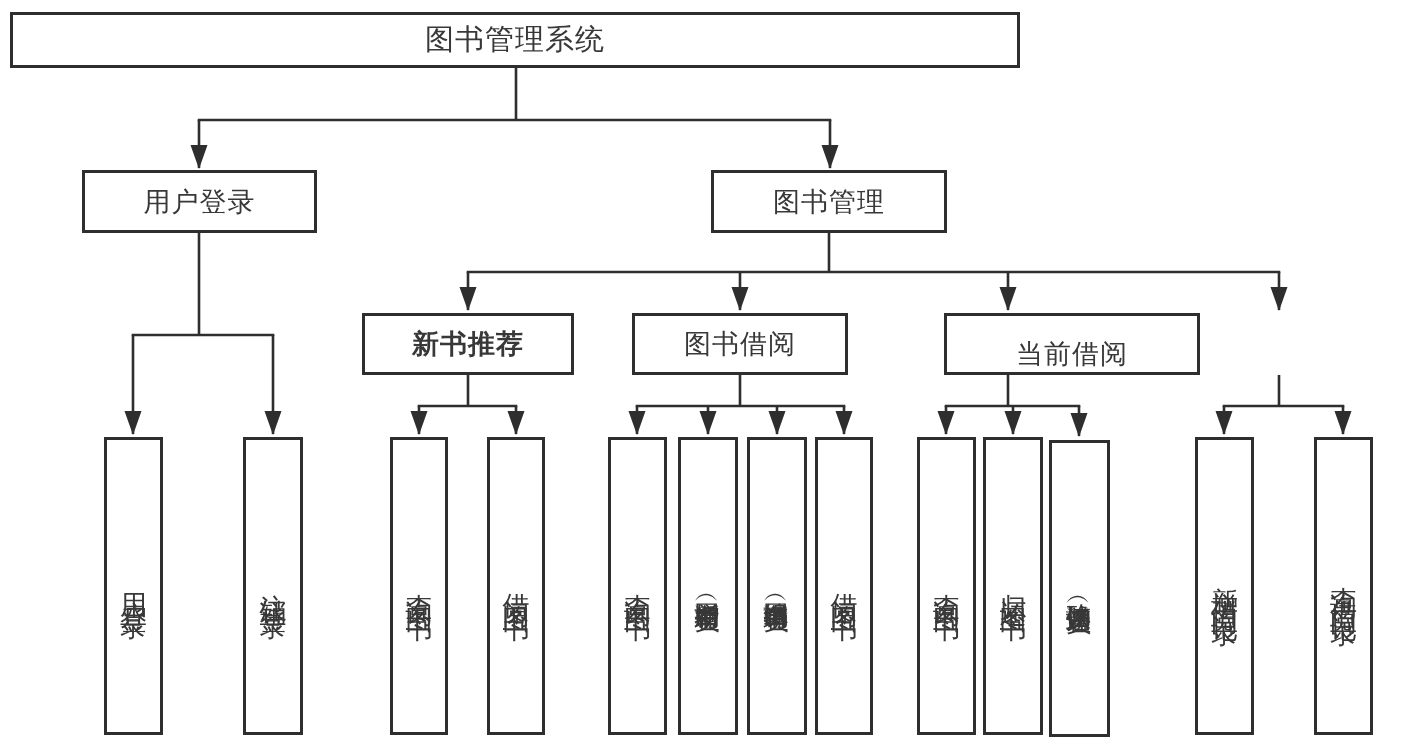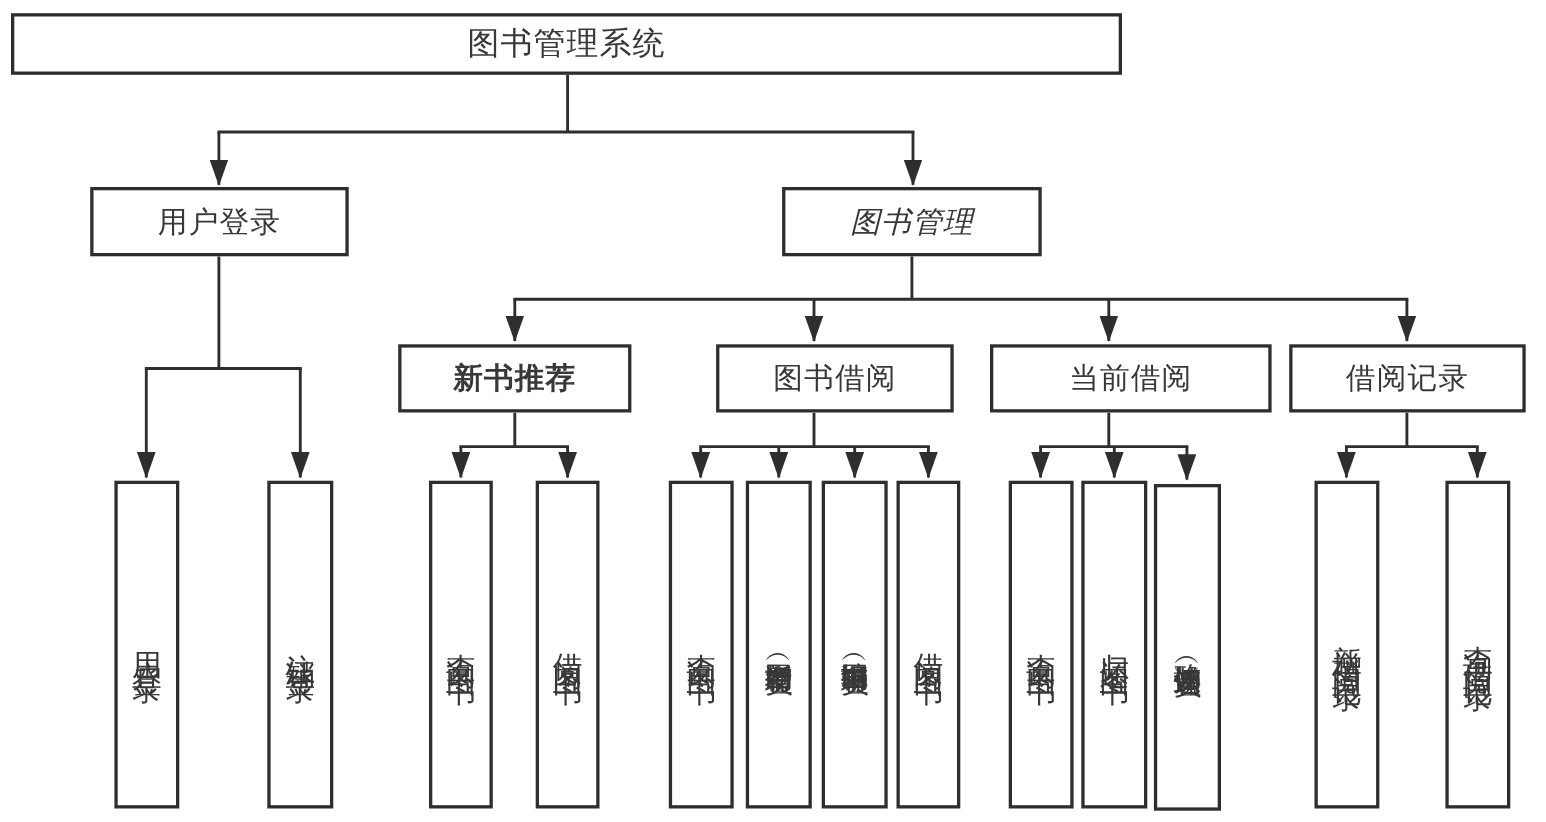--- a/index.html
+++ b/index.html
@@ -107,35 +107,32 @@
     </g>
   </svg>
 
   <div class="node h root" style="left:10px;top:12px;width:1010px;height:56px;">
     <span class="label">图书管理系统</span>
   </div>
 
   <div class="node h" style="left:82px;top:170px;width:235px;height:63px;">
     <span class="label">用户登录</span>
   </div>
-  <div class="node h" style="left:711px;top:170px;width:236px;height:63px;font-style:italic;">
+  <div class="node h" style="left:711px;top:170px;width:236px;height:63px;">
     <span class="label">图书管理</span>
   </div>
 
   <div class="node h" style="left:362px;top:313px;width:212px;height:62px;font-weight:bold;">
     <span class="label">新书推荐</span>
   </div>
-  <div class="node h" style="left:632px;top:313px;width:216px;height:62px;margin-left:19px;">
+  <div class="node h" style="left:632px;top:313px;width:216px;height:62px;">
     <span class="label">图书借阅</span>
   </div>
-  <div class="node h" style="left:900px;top:313px;width:256px;height:62px;">
+  <div class="node h" style="left:944px;top:313px;width:256px;height:62px;align-items:flex-end;">
     <span class="label">当前借阅</span>
-  </div>
-  <div class="node h" style="left:1172px;top:313px;width:215px;height:62px;">
-    <span class="label">借阅记录</span>
   </div>
 
   <div class="node v" style="left:104px;top:437px;width:59px;height:298px;">
     <span class="label">用户登录</span>
   </div>
   <div class="node v" style="left:243px;top:437px;width:60px;height:298px;">
     <span class="label">注销登录</span>
   </div>
 
   <div class="node v" style="left:390px;top:437px;width:58px;height:298px;">

